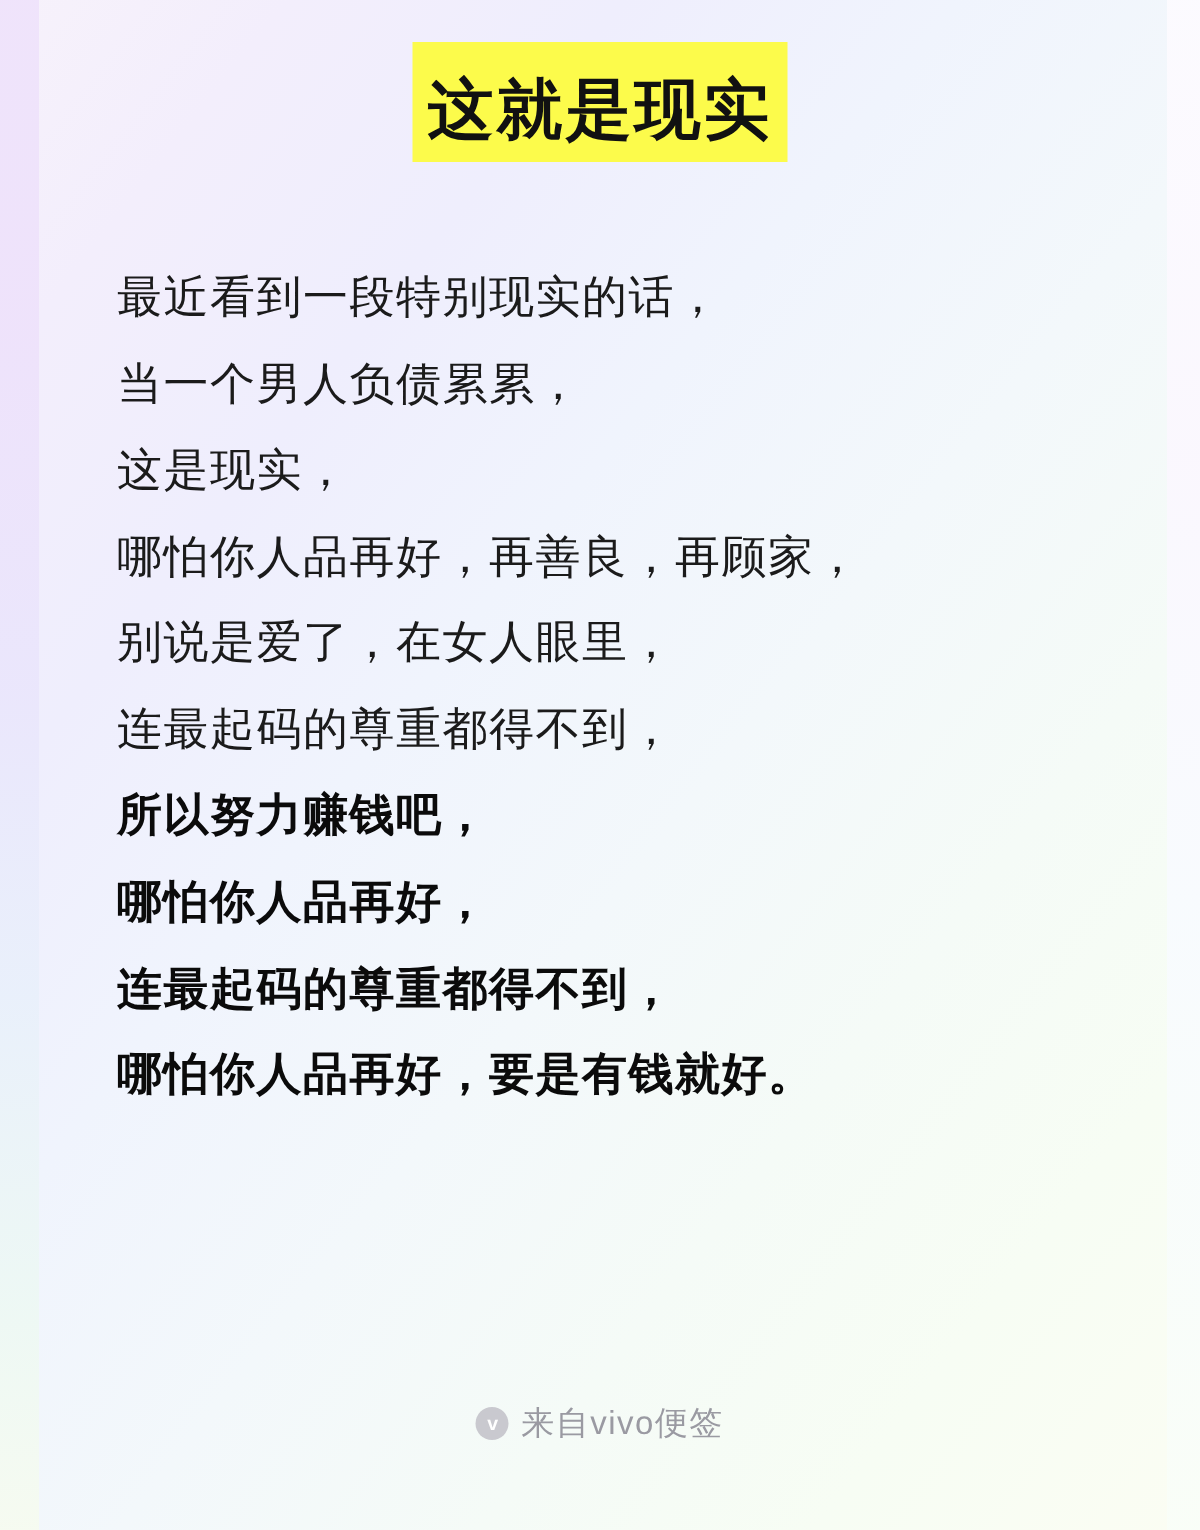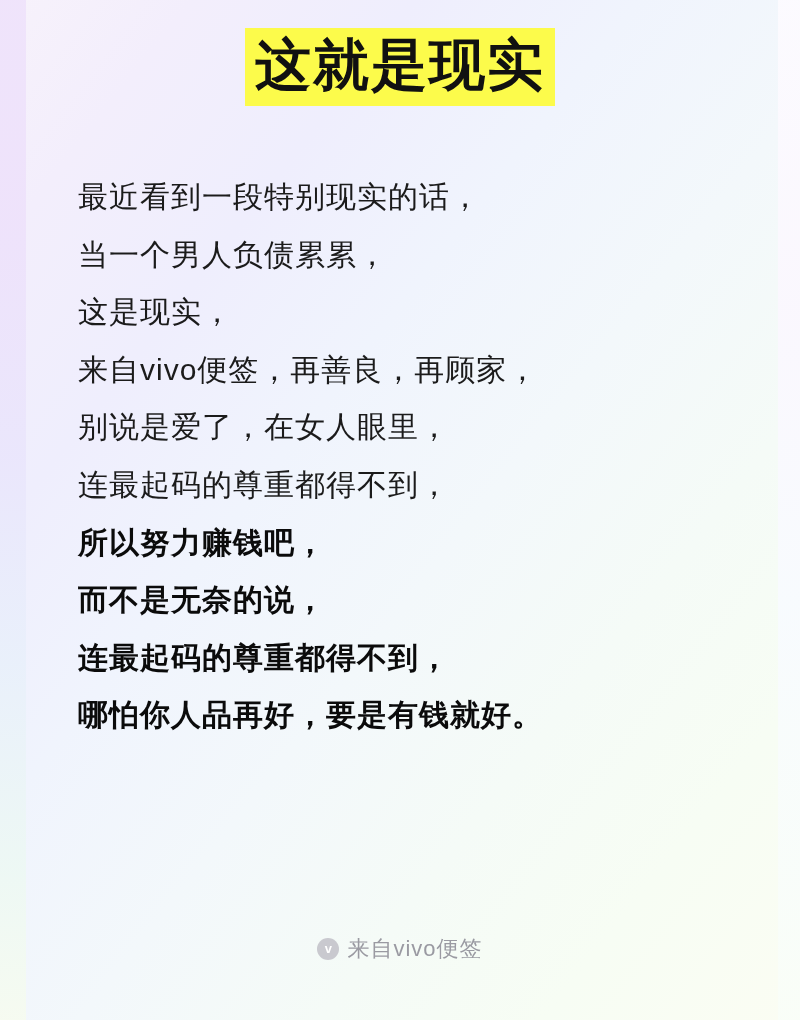--- a/index.html
+++ b/index.html
@@ -64,27 +64,27 @@
     display: flex;
     flex-direction: column;
     align-items: center;
   }
   .title-wrap {
     margin-top: 28px;
     text-align: center;
   }
   .title {
     display: inline-block;
-    font-size: 56px;
+    font-size: 44px;
     font-weight: bold;
     line-height: 1.18;
     letter-spacing: 2px;
     color: #111111;
     background: #fcfb4b;
-    padding: 4px 10px 8px 10px;
+    padding: 20px 10px 8px 10px;
   }
   .body {
     width: 100%;
     box-sizing: border-box;
     padding: 0 56px;
     margin-top: 62px;
     margin-left: 44px;
   }
   .line {
     font-size: 30px;
@@ -132,25 +132,25 @@
   <div class="content">
 
     <div class="title-wrap">
       <span class="title">这就是现实</span>
     </div>
 
     <div class="body">
       <div class="line">最近看到一段特别现实的话，</div>
       <div class="line">当一个男人负债累累，</div>
       <div class="line">这是现实，</div>
-      <div class="line">来自vivo便签，再善良，再顾家，</div>
+      <div class="line">哪怕你人品再好，再善良，再顾家，</div>
       <div class="line">别说是爱了，在女人眼里，</div>
       <div class="line">连最起码的尊重都得不到，</div>
       <div class="line bold">所以努力赚钱吧，</div>
-      <div class="line bold">而不是无奈的说，</div>
+      <div class="line bold">哪怕你人品再好，</div>
       <div class="line bold">连最起码的尊重都得不到，</div>
       <div class="line bold">哪怕你人品再好，要是有钱就好。</div>
     </div>
 
     <div class="footer">
       <span class="vivo-badge">v</span>
       <span class="footer-text">来自vivo便签</span>
     </div>
 
   </div>

